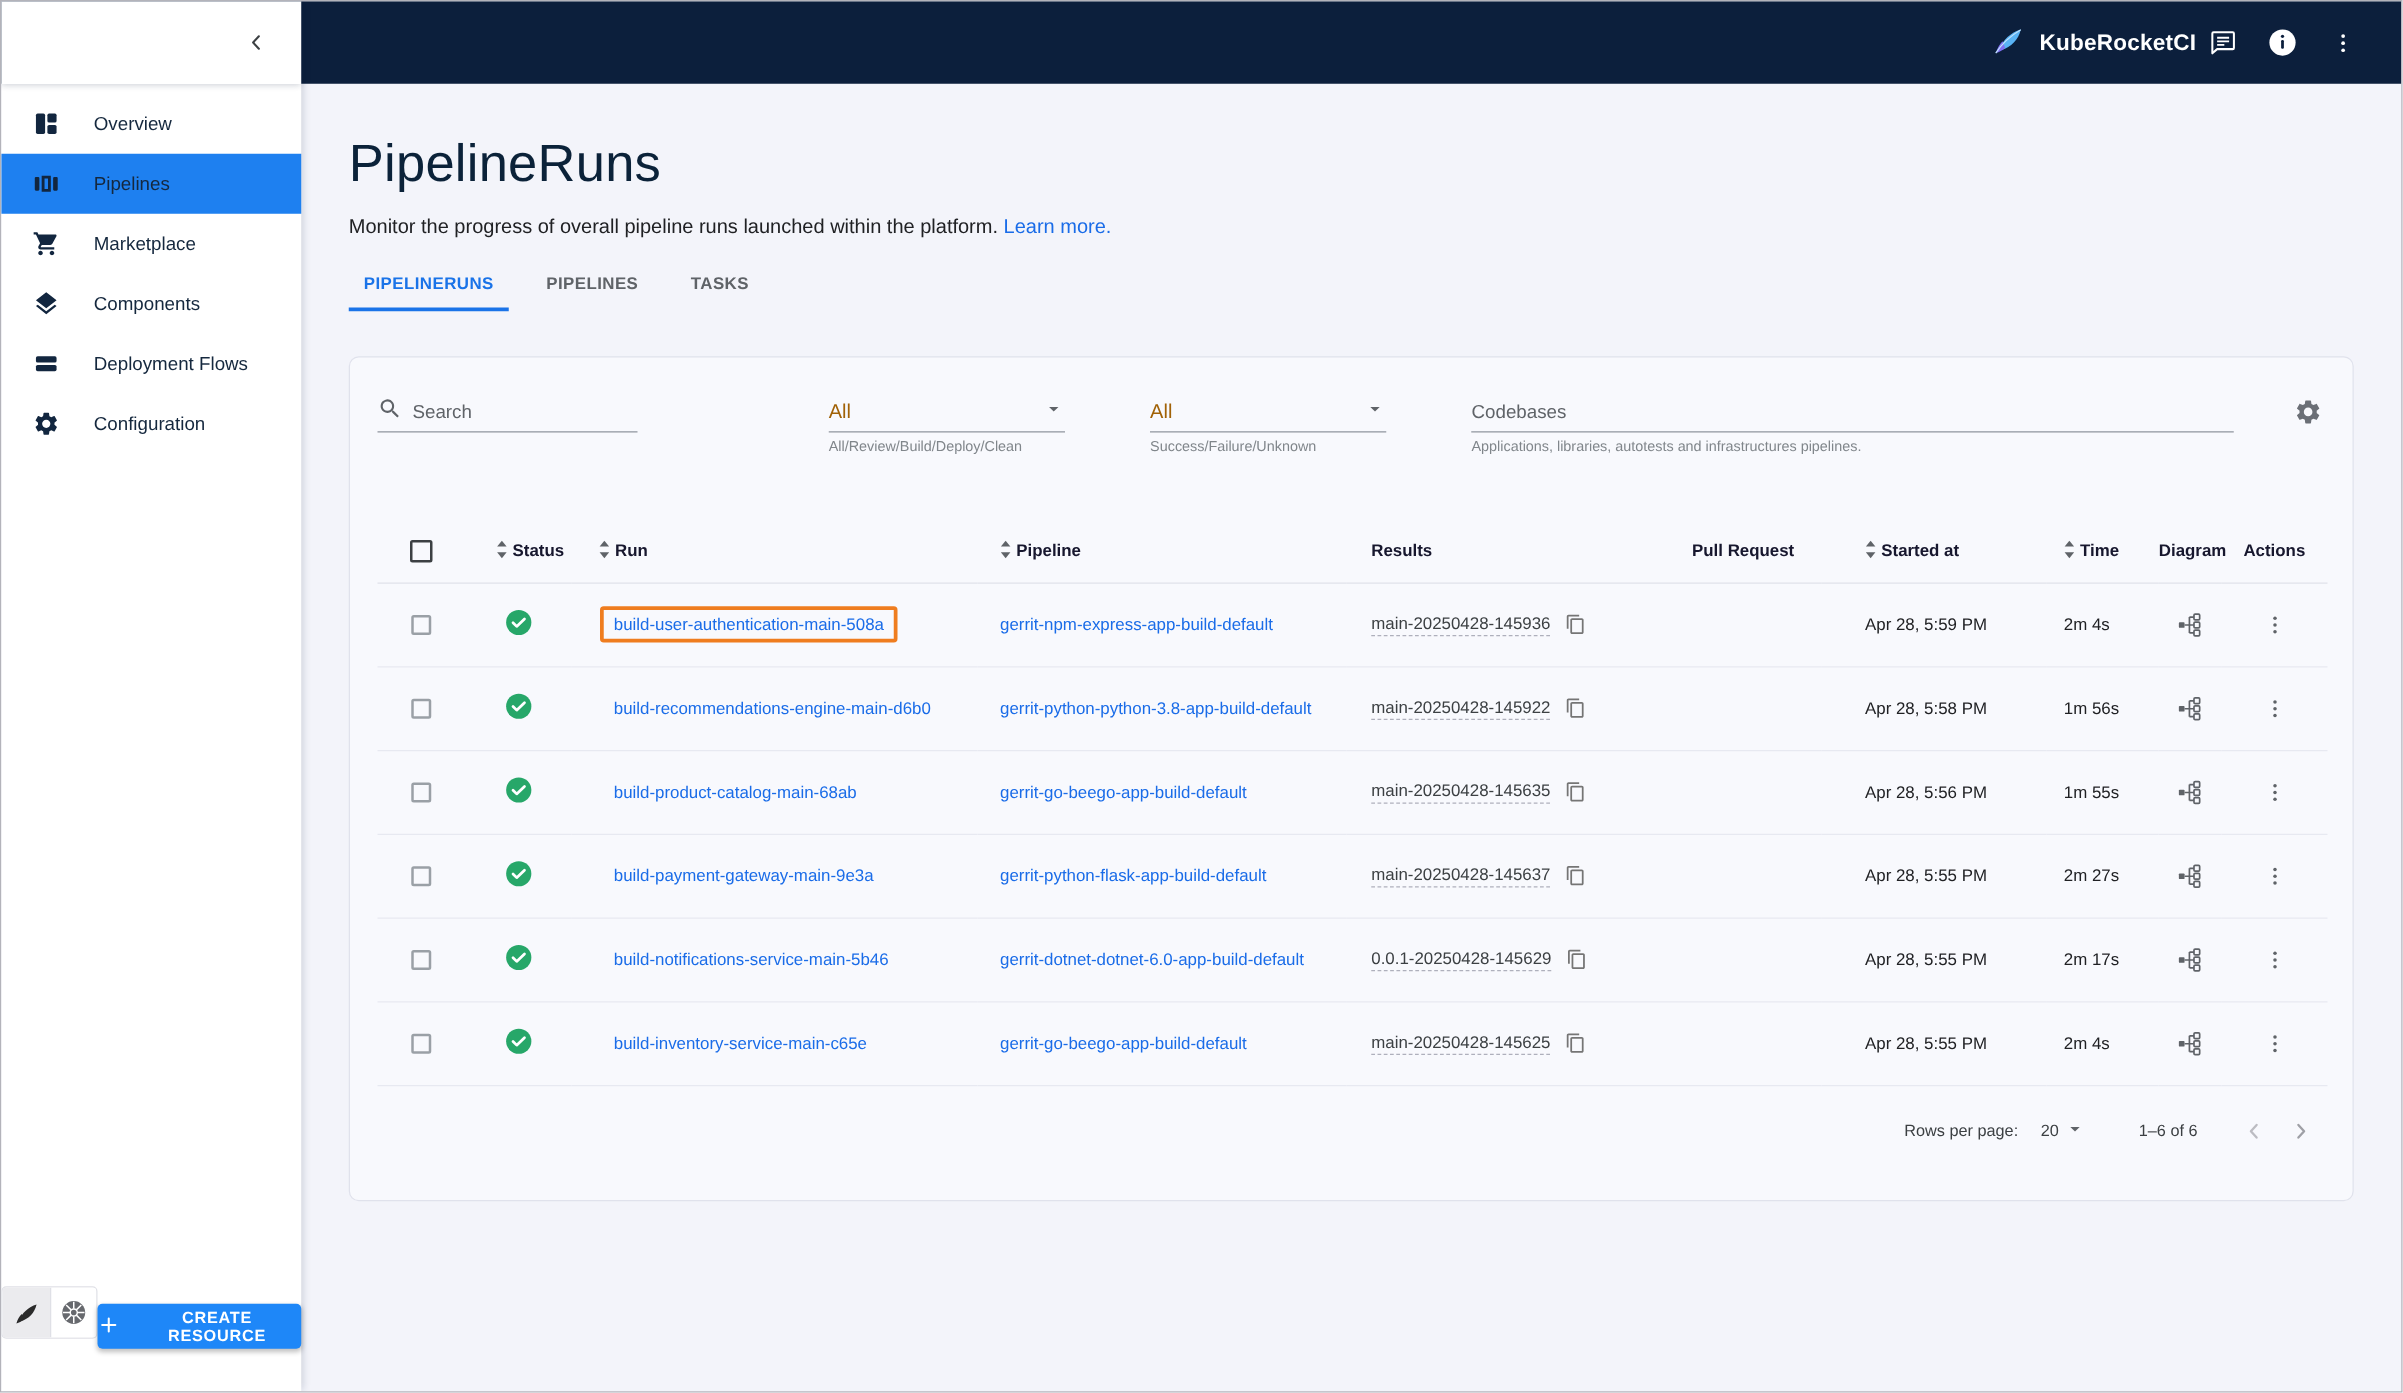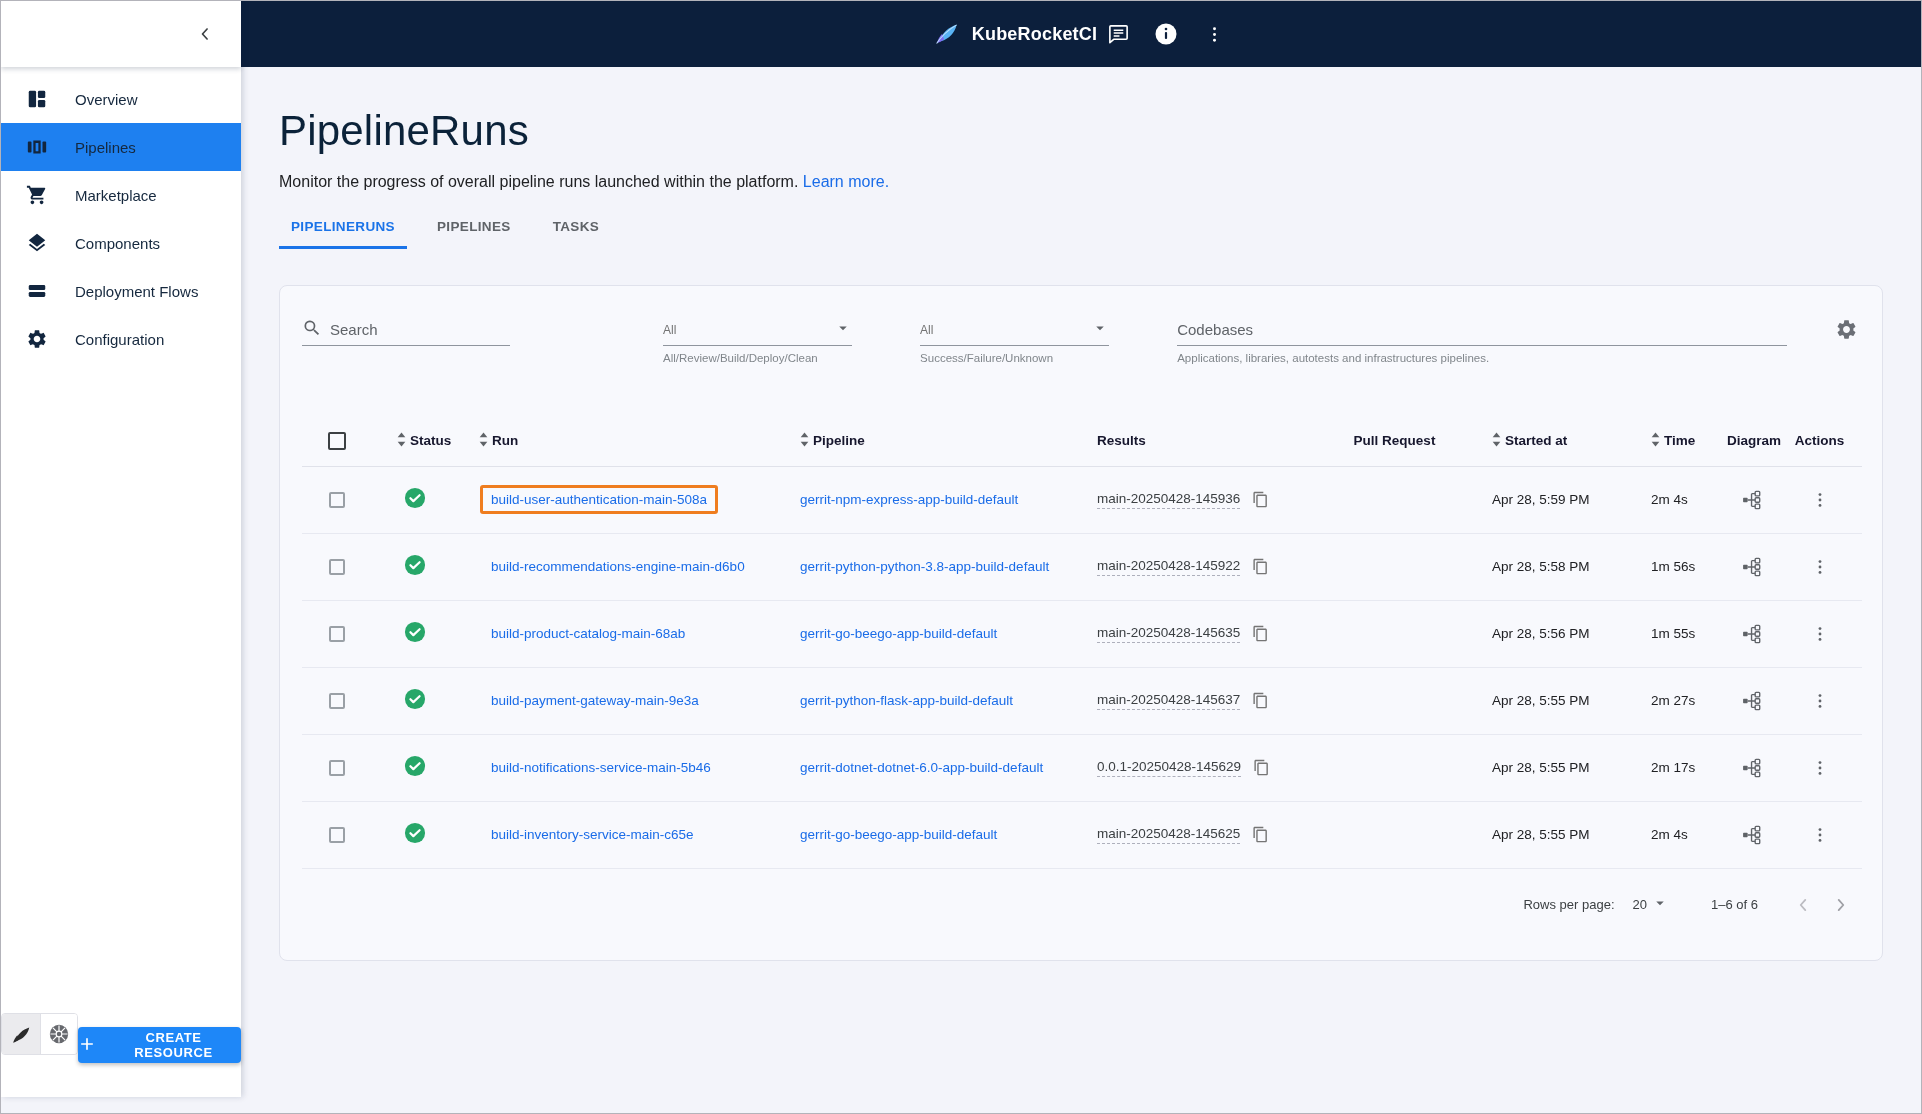--- a/index.html
+++ b/index.html
@@ -6,29 +6,29 @@
   html,body { width:1922px; height:1114px; }
   body {
     font-family:"Liberation Sans","DejaVu Sans",sans-serif;
     background:#f3f4fa; position:relative; overflow:hidden;
     border:1px solid #b3b3ba;
   }
   button { font-family:inherit; }
 
   
   .topbar { position:absolute; top:0; left:0; right:0; height:66px; background:#0c1f3c;
-    display:flex; align-items:center; justify-content:center; padding:0 26px 0 272px; z-index:1; }
+    display:flex; align-items:center; justify-content:flex-end; padding:0 26px 0 272px; z-index:1; }
   .topbar-left { display:flex; align-items:center; gap:12px; }
   .app-name { color:#fff; font-size:18px; font-weight:700; letter-spacing:.2px; }
   .topbar-right { display:flex; align-items:center; gap:6px; }
   .tb-btn { width:42px; height:42px; display:flex; align-items:center; justify-content:center;
     background:none; border:none; cursor:pointer; }
 
   
-  .sidebar { position:absolute; top:0; left:0; bottom:16px; width:240px; background:#fff; z-index:2;
+  .sidebar { position:absolute; top:0; left:0; bottom:0; width:240px; background:#fff; z-index:2;
     box-shadow:2px 0 6px rgba(15,30,60,.16); }
   .sidebar-head { height:66px; display:flex; align-items:center; justify-content:flex-end;
     padding-right:26px; box-shadow:0 2px 5px rgba(15,30,60,.20); }
   .collapse-btn { background:none; border:none; cursor:pointer; display:flex; }
   .side-nav { padding-top:8px; }
   .nav-item { height:48px; display:flex; align-items:center; gap:26px; padding-left:24px;
     cursor:pointer; color:#15283e; }
   .nav-item.selected { background:#1e80f0; }
   .nav-icon { width:24px; height:24px; display:flex; align-items:center; justify-content:center; color:#12263f; }
   .nav-label { font-size:15px; }
@@ -59,21 +59,21 @@
     border-radius:8px; position:relative; }
 
   
   .filters { display:flex; align-items:flex-start; padding:28px 24px 0 22px;gap:48px; }
   .field-line { border-bottom:1px solid #8f959e; display:flex; align-items:center; height:32px; }
   .search-field { width:220px; }
   .search-field input { border:none; outline:none; background:transparent; font-size:15px;
     color:#202124; width:100%; padding-left:8px; }
   .search-field input::placeholder { color:#5f6368; opacity:1; }
   .select-field { width:200px; }
-  .sel-value { font-size:12px; color:#737373; flex:1; }
+  .sel-value { font-size:16px; color:#a16207; flex:1; }
   .codebase-field { width:645px; }
   .cb-label { font-size:15px; color:#5f6368; flex:1; }
   .helper { margin-top:6px; font-size:11.5px; color:#80868b; }
   .ml-105 { margin-left:105px; } .ml-20 { margin-left:20px; }
   .gear-btn { margin-left:auto; margin-top:4px; background:none; border:none; cursor:pointer; }
 
   
   .runs-table { margin:52px 24px 0 22px; width:1560px; border-collapse:collapse; table-layout:fixed; }
   .runs-table th { height:50px; border-bottom:1px solid #e0e2ea; font-size:13.5px; font-weight:700;
     color:#17172e; text-align:left; vertical-align:middle; }

